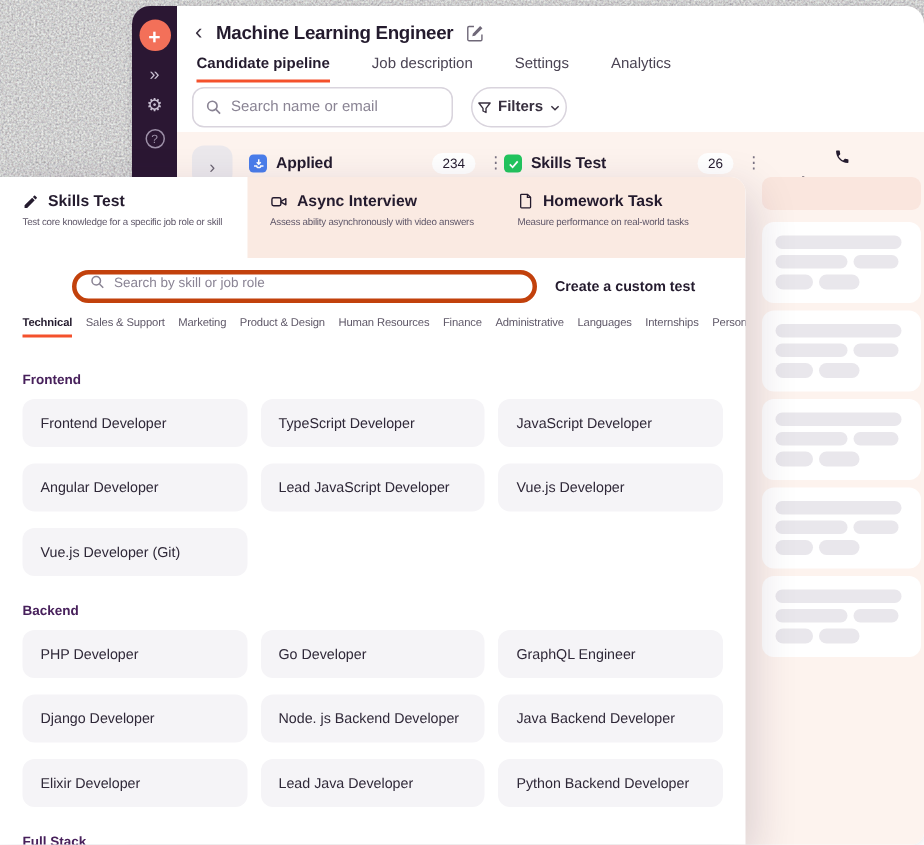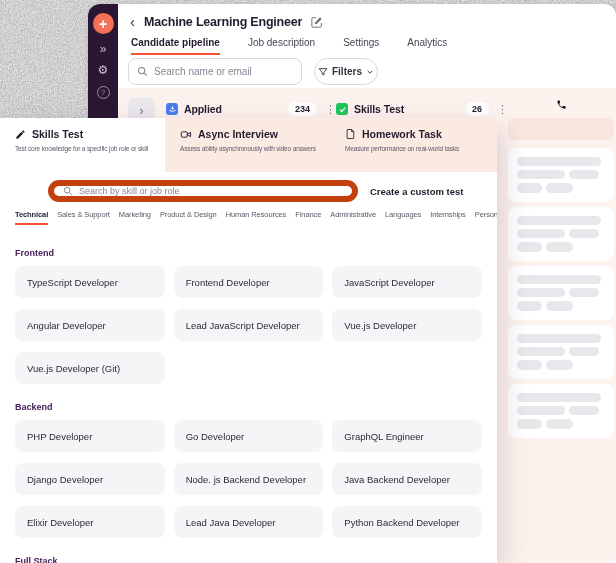--- a/index.html
+++ b/index.html
@@ -36,41 +36,41 @@
     border-radius:14px;display:flex;align-items:center;justify-content:center;gap:4px;}
   .filters-btn span{font-size:10px;font-weight:bold;color:#38303f;}
 
   
   .pipeline{position:absolute;left:30px;top:84px;right:0;bottom:0;background:var(--peach);
     border-radius:0 0 8px 0;}
   .collapse-btn{position:absolute;left:10px;top:9px;width:27px;height:27px;background:#ebe8ec;
     border-radius:8px;color:#6b6472;font-size:12px;display:flex;align-items:center;justify-content:center;}
   .col-header{position:absolute;top:11px;height:20px;display:flex;align-items:center;gap:6px;}
   .col-name{font-size:10.5px;font-weight:bold;color:#241b2e;letter-spacing:-.1px;}
-  .count-badge{background:#fff;border-radius:9px;padding:2px 7px;font-size:9px;font-weight:bold;color:#241b2e;margin-left:auto;}
+  .count-badge{background:#fff;border-radius:9px;padding:2px 7px;font-size:9px;font-weight:normal;color:#241b2e;margin-left:auto;}
   .kebab{color:#7a7383;font-size:11px;line-height:1;margin-left:2px;}
   .sq-ic{width:12px;height:12px;border-radius:3px;display:flex;align-items:center;justify-content:center;flex:none;}
   .drop-zone{position:absolute;left:390px;top:30px;width:106px;height:22px;background:var(--dropzone);border-radius:6px;}
   .phone-cards{position:absolute;left:390px;top:60px;width:106px;display:flex;flex-direction:column;gap:5px;}
   .sk-card{height:54px;background:#fff;border-radius:8px;padding:9px 9px 0 9px;}
   .sk{background:#e9e7ec;border-radius:5px;height:9px;}
   .sk-row{display:flex;gap:4px;margin-top:4px;}
   .b1{width:84px;} .b2{width:48px;} .b3{width:30px;} .b4{width:25px;height:10px;} .b5{width:27px;height:10px;}
 
   
   .picker{position:absolute;left:0;top:118px;width:497px;height:445px;background:#fff;z-index:2;
     border-radius:0 10px 0 0;overflow:hidden;box-shadow:4px 10px 30px rgba(45,22,60,.18);}
   .type-tiles{display:flex;height:54px;}
   .type-tile{height:54px;padding:10px 8px 0 15px;overflow:hidden;}
   .type-tile.peach{background:var(--tile-peach);}
   .t-head{display:flex;align-items:center;gap:6px;}
   .t-title{font-size:10.5px;font-weight:bold;color:#241b2e;white-space:nowrap;}
   .t-sub{font-size:6.5px;color:#5f5769;margin-top:5px;white-space:nowrap;letter-spacing:-.15px;}
   .w165{width:165px;flex:none;} .w167{width:167px;flex:none;}
-  .picker-search{position:absolute;left:48px;top:62px;width:310px;height:22px;border:6px solid #c2410c;
+  .picker-search{position:absolute;left:48px;top:62px;width:310px;height:22px;border:3px solid #c2410c;
     border-radius:11px;display:flex;align-items:flex-start;gap:6px;padding:0 9px;background:#fff;}
   .picker-search .ph{font-size:9px;color:#8a8494;}
   .custom-link{position:absolute;left:370px;top:68px;font-size:9.5px;font-weight:bold;color:#241b2e;}
   .cats{position:absolute;left:15px;top:92px;right:4px;display:flex;gap:9px;}
   .cat{font-size:7.5px;color:#5f5868;letter-spacing:-.1px;padding-bottom:4px;border-bottom:2px solid transparent;white-space:nowrap;}
   .cat.active{font-weight:bold;color:#241b2e;border-bottom-color:var(--accent);}
   .sections{position:absolute;left:15px;top:112px;width:467px;}
   .section{margin-top:18px;}
   .section-title{font-size:9px;font-weight:bold;color:#47205b;margin-bottom:8px;}
   .card-grid{display:grid;grid-template-columns:repeat(3,1fr);gap:11px 9px;}
@@ -292,22 +292,22 @@
       <div class="cat">Finance</div>
       <div class="cat">Administrative</div>
       <div class="cat">Languages</div>
       <div class="cat">Internships</div>
       <div class="cat">Personality</div>
     </div>
   <div class="sections">
       <div class="section">
         <div class="section-title">Frontend</div>
         <div class="card-grid">
+          <div class="test-card">Frontend Developer</div>
           <div class="test-card">TypeScript Developer</div>
-          <div class="test-card">Frontend Developer</div>
           <div class="test-card">JavaScript Developer</div>
           <div class="test-card">Angular Developer</div>
           <div class="test-card">Lead JavaScript Developer</div>
           <div class="test-card">Vue.js Developer</div>
           <div class="test-card">Vue.js Developer (Git)</div>
         </div>
       </div>
       <div class="section">
         <div class="section-title">Backend</div>
         <div class="card-grid">

